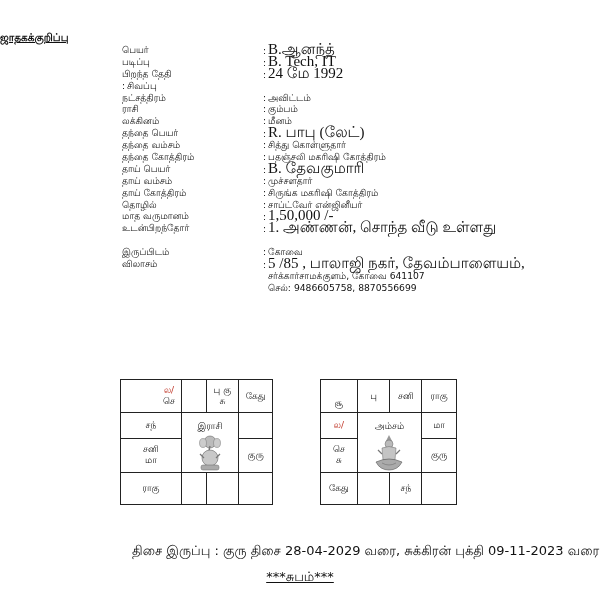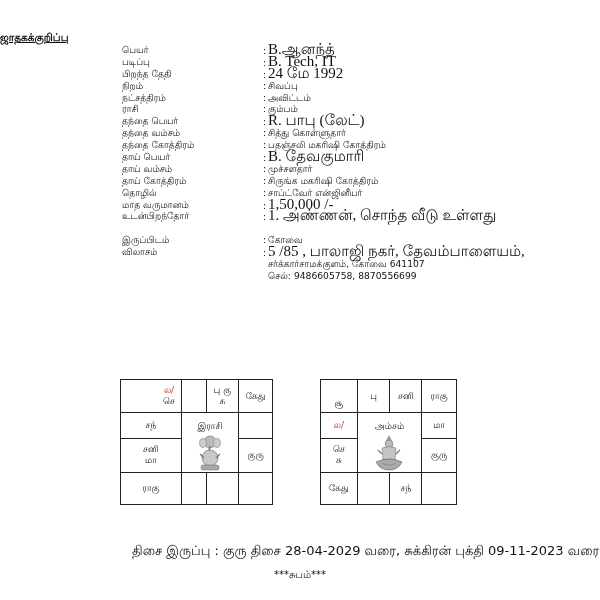--- a/index.html
+++ b/index.html
@@ -16,51 +16,54 @@
 
     .chart { position: absolute; border-collapse: collapse; }
     .chart td { border: 1px solid #222; text-align: center; vertical-align: middle;
                 font-size: 9px; padding: 0; line-height: 11px; }
     .chart td.center { vertical-align: top; }
     .red { color: #c0392b; }
     .center-label { display: block; margin-top: 8px; font-size: 9px; }
     .deity { display: block; margin: 2px auto 0; }
 
     .dasa { position: absolute; top: 543px; left: 132px; font-size: 13px; white-space: nowrap; }
-    .subham { position: absolute; top: 569px; left: 0; width: 600px; text-align: center; font-size: 10px; }
+    .subham { position: absolute; top: 569px; left: 0; width: 600px; text-align: center; font-size: 13px; text-decoration: underline; }
   </style>
 </head>
 <body>
 
 <div class="title">ஜாதகக்குறிப்பு</div>
 
 <div class="rows" id="rows">
     <div class="row">
       <span class="lbl">பெயர்</span>
       <span class="val"><span class="colon">:</span><span class="serif">B.ஆனந்த்</span></span>
     </div>
     <div class="row">
       <span class="lbl">படிப்பு</span>
       <span class="val"><span class="colon">:</span><span class="serif">B. Tech, IT</span></span>
     </div>
     <div class="row">
       <span class="lbl">பிறந்த தேதி</span>
       <span class="val"><span class="colon">:</span><span class="serif">24 மே 1992</span></span>
     </div>
     <div class="row">
-      <span class="lbl">நிறம்</span>
       <span class="val"><span class="colon">:</span><span>சிவப்பு</span></span>
     </div>
     <div class="row">
       <span class="lbl">நட்சத்திரம்</span>
       <span class="val"><span class="colon">:</span><span>அவிட்டம்</span></span>
     </div>
     <div class="row">
       <span class="lbl">ராசி</span>
       <span class="val"><span class="colon">:</span><span>கும்பம்</span></span>
+    </div>
+    <div class="row">
+      <span class="lbl">லக்கினம்</span>
+      <span class="val"><span class="colon">:</span><span>மீனம்</span></span>
     </div>
     <div class="row">
       <span class="lbl">தந்தை பெயர்</span>
       <span class="val"><span class="colon">:</span><span class="serif">R. பாபு (லேட்)</span></span>
     </div>
     <div class="row">
       <span class="lbl">தந்தை வம்சம்</span>
       <span class="val"><span class="colon">:</span><span>சித்து கொள்ளுதார்</span></span>
     </div>
     <div class="row">

